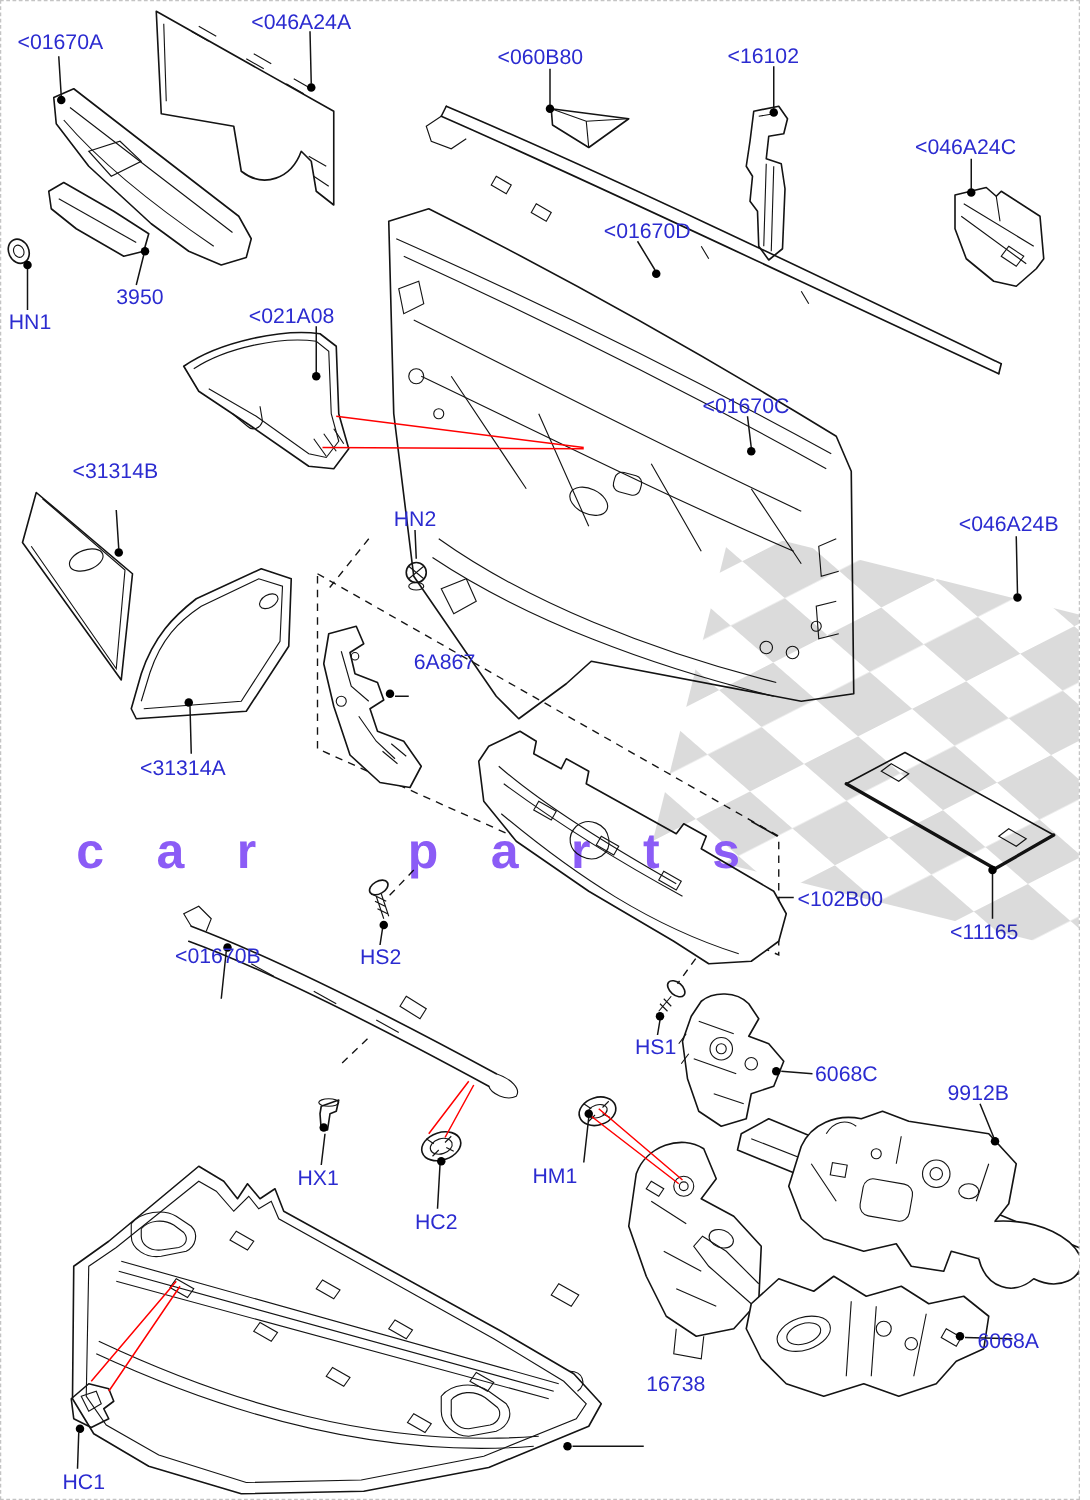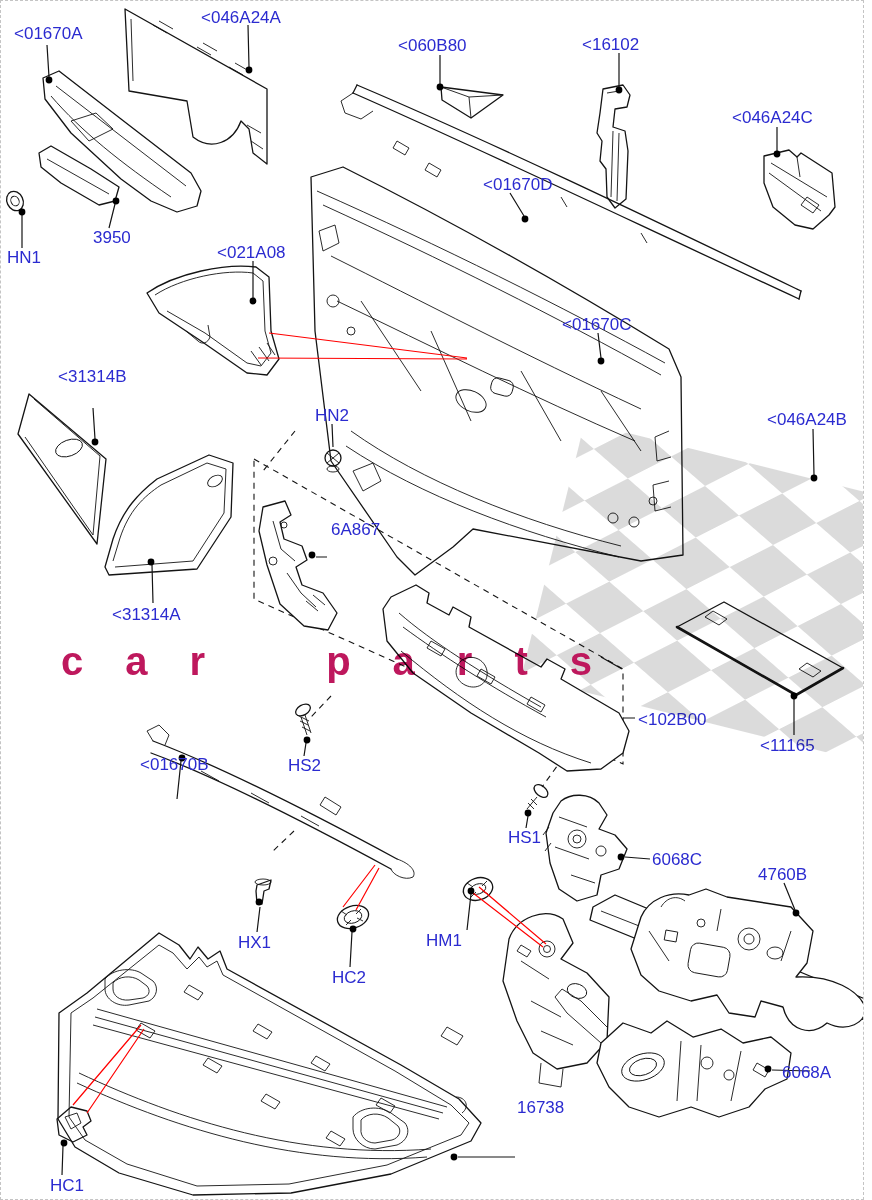--- a/index.html
+++ b/index.html
@@ -6,23 +6,23 @@
   .stage{position:relative;width:864px;height:1200px;background:#fff;overflow:hidden;
          box-sizing:border-box;border:1px dashed #c4c4c4;}
   .art{position:absolute;left:0;top:0;width:872px;height:1200px;}
   .lbl{position:absolute;font:17px "Liberation Sans",sans-serif;color:#2b2bd0;
        white-space:nowrap;cursor:pointer;line-height:1.1;}
   .wmark{position:absolute;left:0;top:0;width:872px;height:1200px;
          mix-blend-mode:multiply;pointer-events:none;}
   .wm-brand{position:absolute;left:52px;top:498px;
             font:bold 120px "Liberation Sans",sans-serif;letter-spacing:-2px;
             color:#eec9c6;}
-  .wm-tag{position:absolute;left:60px;top:638px;
+  .wm-tag{position:absolute;left:60px;top:658px;
           font:bold 40px "Liberation Sans",sans-serif;letter-spacing:42px;
-          word-spacing:26px;color:#be185d;}
+          word-spacing:26px;color:#8b5cf6;}
   svg .ln{stroke:#141414;stroke-width:1.3;fill:none;stroke-linejoin:round;stroke-linecap:round;}
   svg .fw{stroke:#141414;stroke-width:1.3;fill:#ffffff;stroke-linejoin:round;}
   svg .thin{stroke:#141414;stroke-width:.9;fill:none;}
   svg .lead{stroke:#141414;stroke-width:1.2;fill:none;}
   svg .red{stroke:#ff0000;stroke-width:1.2;fill:none;}
   svg .dash{stroke:#141414;stroke-width:1.1;fill:none;stroke-dasharray:6 5;}
   svg .dot{fill:#000;stroke:none;}
 </style>
 </head>
 <body>
@@ -284,36 +284,36 @@
         <circle class="dot" cx="767" cy="1068" r="3.4"></circle>
     </g>
   </svg>
 
   <div class="lbl" style="left:13px;top:24px">&lt;01670A</div>
   <div class="lbl" style="left:200px;top:8px">&lt;046A24A</div>
   <div class="lbl" style="left:397px;top:36px">&lt;060B80</div>
   <div class="lbl" style="left:581px;top:35px">&lt;16102</div>
   <div class="lbl" style="left:731px;top:108px">&lt;046A24C</div>
   <div class="lbl" style="left:482px;top:175px">&lt;01670D</div>
-  <div class="lbl" style="left:216px;top:243px">&lt;021A08</div>
+  <div class="lbl" style="left:198px;top:243px">&lt;021A08</div>
   <div class="lbl" style="left:6px;top:248px">HN1</div>
   <div class="lbl" style="left:92px;top:228px">3950</div>
   <div class="lbl" style="left:57px;top:367px">&lt;31314B</div>
   <div class="lbl" style="left:314px;top:406px">HN2</div>
   <div class="lbl" style="left:561px;top:315px">&lt;01670C</div>
   <div class="lbl" style="left:766px;top:410px">&lt;046A24B</div>
   <div class="lbl" style="left:330px;top:520px">6A867</div>
   <div class="lbl" style="left:111px;top:605px">&lt;31314A</div>
   <div class="lbl" style="left:637px;top:710px">&lt;102B00</div>
   <div class="lbl" style="left:759px;top:736px">&lt;11165</div>
   <div class="lbl" style="left:287px;top:756px">HS2</div>
   <div class="lbl" style="left:139px;top:755px">&lt;01670B</div>
   <div class="lbl" style="left:507px;top:828px">HS1</div>
   <div class="lbl" style="left:651px;top:850px">6068C</div>
-  <div class="lbl" style="left:757px;top:865px">4760B</div>
+  <div class="lbl" style="left:757px;top:865px">9912B</div>
   <div class="lbl" style="left:237px;top:933px">HX1</div>
   <div class="lbl" style="left:331px;top:968px">HC2</div>
   <div class="lbl" style="left:425px;top:931px">HM1</div>
   <div class="lbl" style="left:49px;top:1176px">HC1</div>
   <div class="lbl" style="left:516px;top:1098px">16738</div>
   <div class="lbl" style="left:781px;top:1063px">6068A</div>
 
   <div class="wmark">
     <svg class="art" viewBox="0 0 872 1200">
       <defs>

